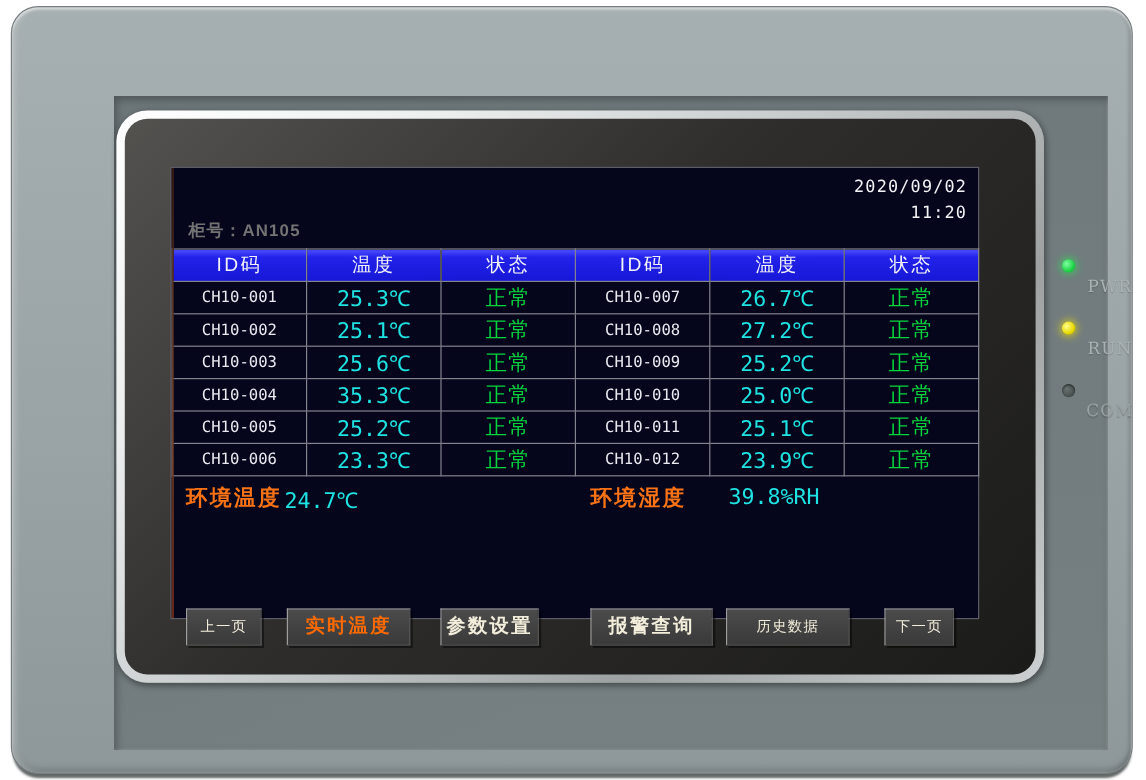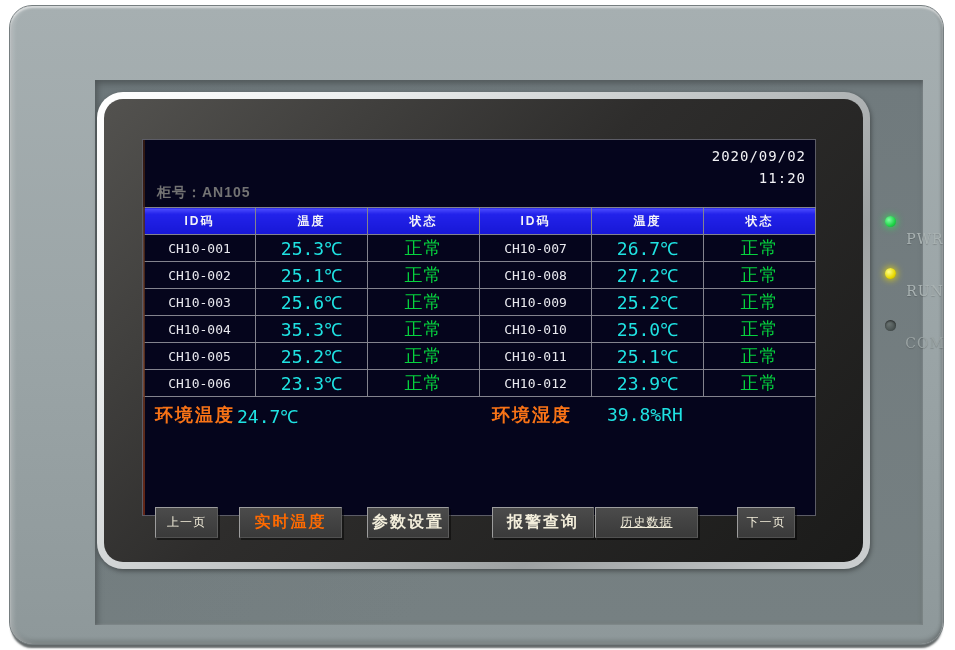--- a/index.html
+++ b/index.html
@@ -51,21 +51,21 @@
     color:#f2f2f5; font:14px/22px "DejaVu Sans Mono", monospace; letter-spacing:1px; }
   .cabinet  { position:absolute; left:14px; top:44px; color:#737373;
     font-size:14px; font-weight:bold; letter-spacing:1px; }
 
   table.mon { position:absolute; left:0; top:67px; width:672px;
     border-collapse:collapse; table-layout:fixed; }
   table.mon th, table.mon td { border:1px solid #83838d; text-align:center;
     height:27px; padding:0; overflow:hidden; white-space:nowrap; }
   table.mon th {
     background:linear-gradient(180deg,#4d4dff 0%,#2222ea 22%,#1717d6 100%);
-    color:#f2f2f8; font-size:12px; font-weight:bold; letter-spacing:2px;
+    color:#f2f2f8; font-size:16px; font-weight:normal; letter-spacing:2px;
   }
   td.c-id     { color:#e9e9ef; font:13px "DejaVu Sans Mono", monospace; }
   td.c-temp   { color:#1fe2e2; font:18px "DejaVu Sans Mono", monospace; }
   td.c-status { color:#06d23e; font-size:18px; letter-spacing:1px; }
 
   .env-label { position:absolute; top:263px; color:#f97316; font-size:18px;
     font-weight:600; letter-spacing:2px; }
   .env-value { position:absolute; top:264px; color:#1fe2e2;
     font:18px "DejaVu Sans Mono", monospace; }
   .env-t-label { left:12px; }  .env-t-value { left:94px; }
@@ -79,21 +79,21 @@
     box-shadow:2px 2px 0 rgba(0,0,0,.45);
     color:#f3eedb; cursor:pointer; white-space:nowrap;margin-top:34px;
   }
   .btn-sm { font-size:12px; letter-spacing:1px; }
   .btn-lg { font-size:16px; font-weight:bold; letter-spacing:2px; }
   .btn-active { color:#ff6a00; }
   .b1 { left:12px;  width:63px;  }
   .b2 { left:96px;  width:103px; }
   .b3 { left:224px; width:82px; }
   .b4 { left:349px; width:102px; }
-  .b5 { left:452px; width:103px;text-decoration:underline; }
+  .b5 { left:462px; width:103px; }
   .b6 { left:594px; width:58px;  }
 
   
   .led { position:absolute; left:885px; width:11px; height:11px; border-radius:50%; }
   .led-pwr { top:216px; background:radial-gradient(circle at 35% 35%,#7dffa0,#1ed447 60%,#0f9c30);
              box-shadow:0 0 7px 1px rgba(46,224,85,.85); }
   .led-run { top:268px; background:radial-gradient(circle at 35% 35%,#ffff8a,#e8d800 60%,#ab9e00);
              box-shadow:0 0 7px 1px rgba(235,220,0,.85); }
   .led-com { top:320px; background:radial-gradient(circle at 35% 35%,#6a7372,#4a5352 65%,#3c4444);
              box-shadow:inset 0 1px 2px rgba(0,0,0,.55); }

